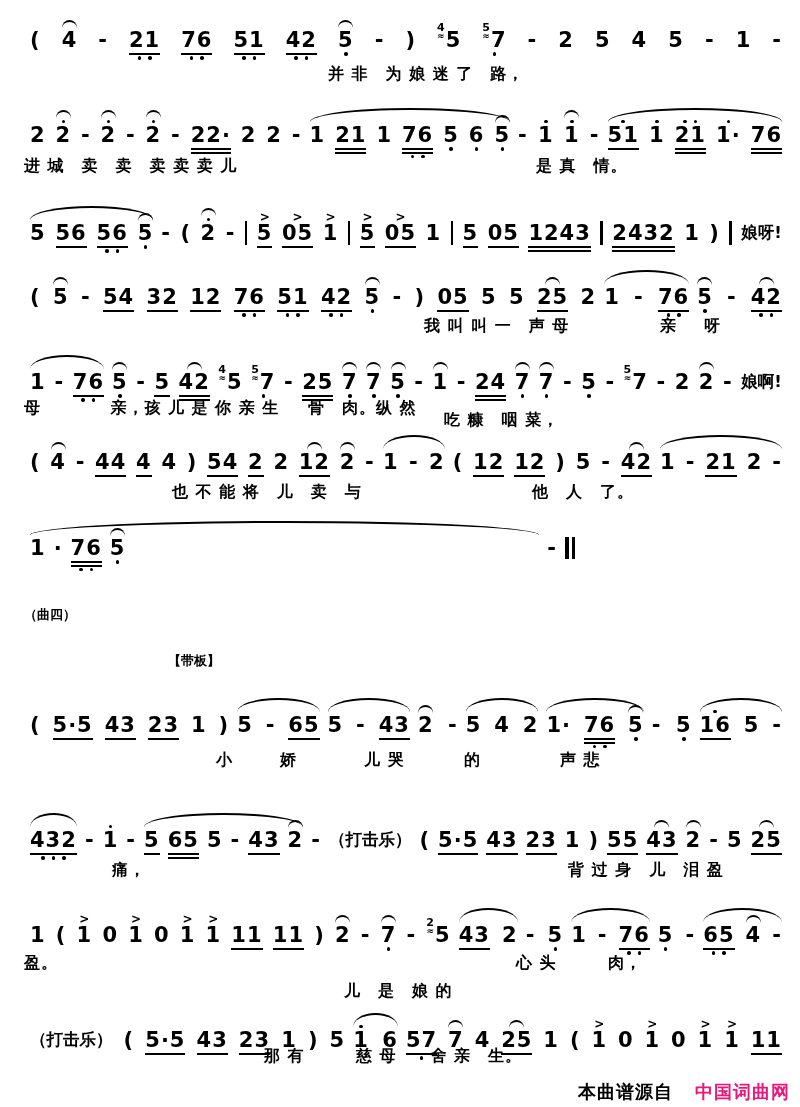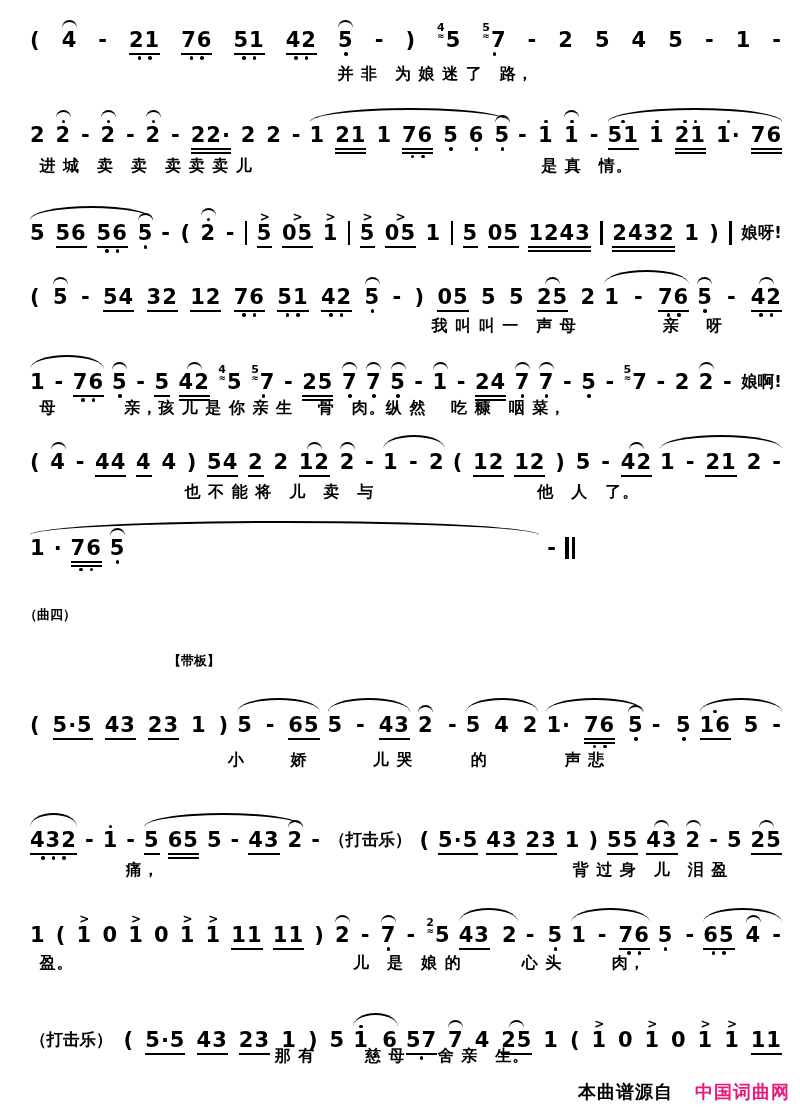--- a/index.html
+++ b/index.html
@@ -29,21 +29,21 @@
   .grace{display:flex;flex-direction:column;align-items:center;margin-right:1px;margin-top:-6px;}
   .grace .gd{font-size:11px;font-weight:bold;line-height:10px;}
   .grace .gw{font-size:9px;line-height:6px;font-weight:bold;}
   .bt{height:13px;display:flex;flex-direction:column;align-items:center;align-self:stretch;}
   .ul{height:2px;background:#000;width:100%;min-width:12px;margin-top:2px;}
   .barline{width:2.5px;height:24px;background:#000;margin-bottom:-1px;}
   .dbar{display:flex;gap:3px;}
   .bbar{width:3.5px;height:22px;background:#000;}
 
   
-  .lrow{position:absolute;left:16px;right:0;height:24px;padding-left:8px;}
+  .lrow{position:absolute;left:0;right:0;height:24px;padding-left:8px;}
   .lseg{position:absolute;font-weight:bold;font-size:16px;letter-spacing:1px;white-space:pre;}
   .lbl{position:absolute;font-weight:bold;font-size:13px;white-space:pre;}
 
   
   .footer{position:absolute;top:1080px;right:10px;font-weight:bold;font-size:18px;letter-spacing:1px;white-space:pre;}
   .footer .brand{text-decoration:none;margin-left:16px;}
 </style>
 </head>
 <body>
 
@@ -1271,21 +1271,21 @@
               <div class="gl">娘啊!</div>
             </div>
             <div class="bt"></div>
           </div>
         </div>
       </div>
       <div class="lrow" style="top: 398px;">
         <div class="lseg" style="left: 3%;">母</div>
         <div class="lseg" style="left: 13.8%;">亲，孩 儿 是 你 亲 生</div>
         <div class="lseg" style="left: 38.5%;">骨　肉。纵 然</div>
-        <div class="lseg" style="left: 55.5%;">吃 糠　咽 菜，</div>
+        <div class="lseg" style="left: 55.5%; margin-top: 12px;">吃 糠　咽 菜，</div>
       </div>
       <div class="nrow j" style="top: 434px;">
         <div class="grp" style="flex-grow: 13;">
           <div class="tk">
             <div class="tp"></div>
             <div class="gr">
               <div class="gl">(</div>
             </div>
             <div class="bt"></div>
           </div>
@@ -2290,21 +2290,21 @@
             <div class="tp"></div>
             <div class="gr">
               <div class="gl">-</div>
             </div>
             <div class="bt"></div>
           </div>
         </div>
       </div>
       <div class="lrow" style="top: 953px;">
         <div class="lseg" style="left: 3%;">盈。</div>
-        <div class="lseg" style="left: 43%;">儿　是　娘 的</div>
+        <div class="lseg" style="left: 43%; margin-top: 28px;">儿　是　娘 的</div>
         <div class="lseg" style="left: 64.5%;">心 头</div>
         <div class="lseg" style="left: 76%;">肉，</div>
       </div>
       <div class="nrow j" style="top: 1012px;">
         <div class="grp" style="flex-grow: 8;">
           <div class="tk cn">
             <div class="tp"></div>
             <div class="gr">
               <div class="gl">（打击乐）</div>
             </div>

